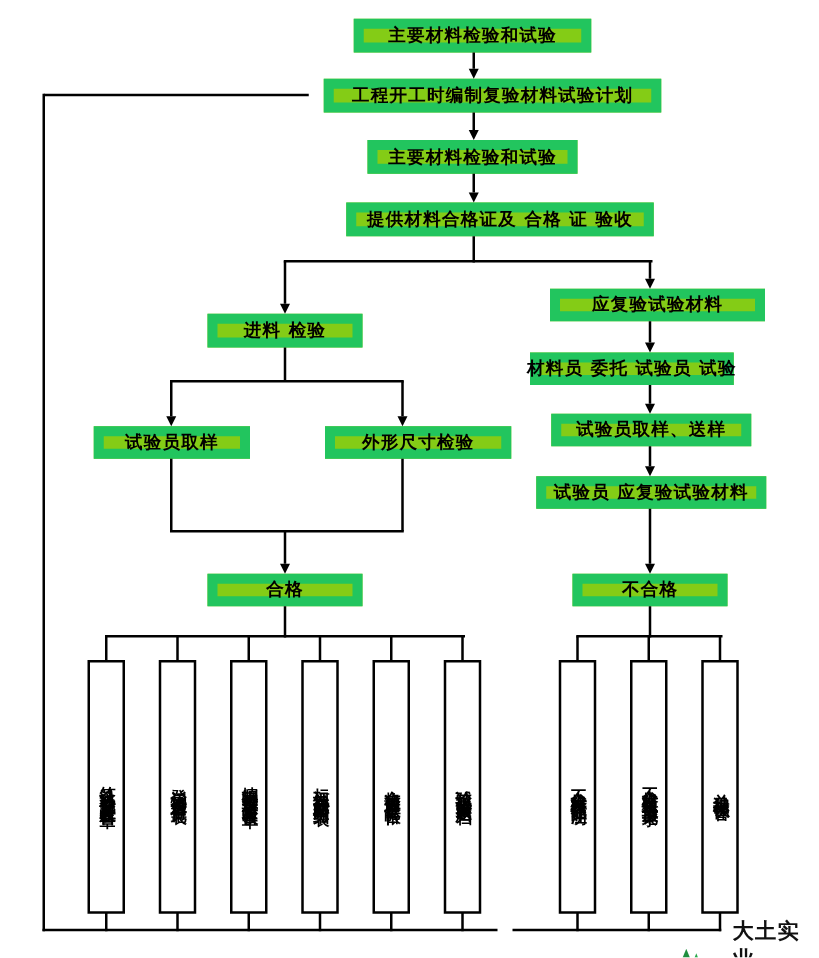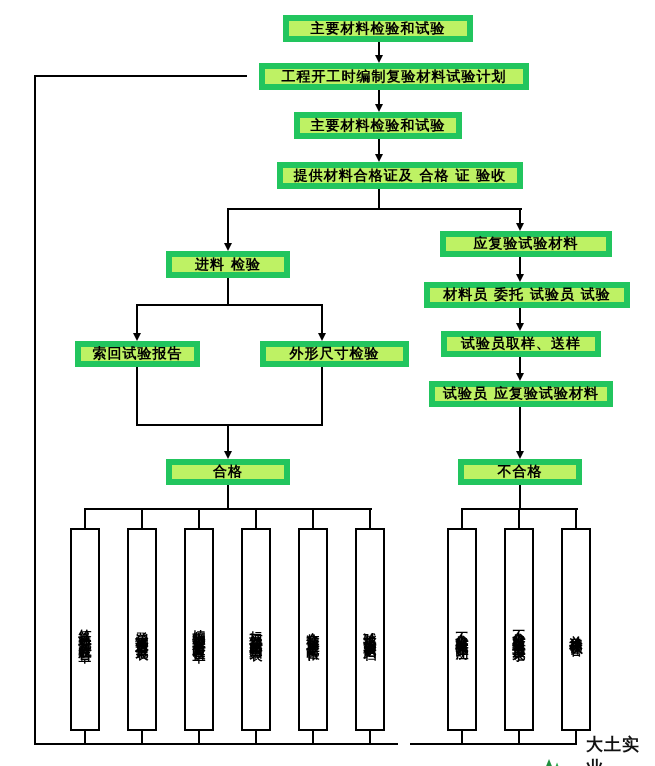--- a/index.html
+++ b/index.html
@@ -1,19 +1,19 @@
 <!DOCTYPE html>
 <html><head>
 <meta charset="utf-8">
 <style>
   html,body{margin:0;padding:0;background:#ffffff;}
   body{font-family:"DejaVu Sans","Liberation Sans",sans-serif;}
   .canvas{position:relative;width:655px;height:766px;background:#ffffff;overflow:hidden;}
   .box{
-    position:absolute;border:6px solid #22c55e;background:#bef264;
+    position:absolute;border:8px solid #22c55e;background:#84cc16;
     display:flex;align-items:center;justify-content:center;
     font-size:14px;font-weight:bold;color:#000;text-align:right;
     letter-spacing:1px;white-space:nowrap;box-sizing:border-box;
   }
   .vbox{
     position:absolute;border:2px solid #000;background:#fff;
     display:flex;align-items:center;justify-content:center;
     box-sizing:border-box;
   }
   .vbox span{
@@ -41,27 +41,27 @@
   <div class="box" style="left:259px;top:63px;width:270px;height:27px">工程开工时编制复验材料试验计划</div>
 
   <div class="box" style="left:294px;top:112px;width:168px;height:27px">主要材料检验和试验</div>
 
   <div class="box" style="left:277px;top:162px;width:246px;height:27px">提供材料合格证及 合格 证 验收</div>
 
   <div class="box" style="left:166px;top:251px;width:124px;height:27px">进料 检验</div>
 
   <div class="box" style="left:440px;top:231px;width:172px;height:26px">应复验试验材料</div>
 
-  <div class="box" style="left:424px;top:282px;width:206px;height:26px">材料员 委托 试验员 试验</div>
+  <div class="box" style="left:424px;top:282px;width:163px;height:26px">材料员 委托 试验员 试验</div>
 
   <div class="box" style="left:441px;top:331px;width:160px;height:26px">试验员取样、送样</div>
 
   <div class="box" style="left:429px;top:381px;width:184px;height:26px">试验员 应复验试验材料</div>
 
-  <div class="box" style="left:75px;top:341px;width:125px;height:26px">索回试验报告</div>
+  <div class="box" style="left:75px;top:341px;width:125px;height:26px">试验员取样</div>
 
   <div class="box" style="left:260px;top:341px;width:149px;height:26px">外形尺寸检验</div>
 
   <div class="box" style="left:166px;top:459px;width:124px;height:26px">合格</div>
 
   <div class="box" style="left:458px;top:459px;width:124px;height:26px">不合格</div>
 
   <div class="vbox" style="left:70px;top:528px;width:30px;height:203px">
     <span>签认送料凭证并盖收料章</span>
   </div>

